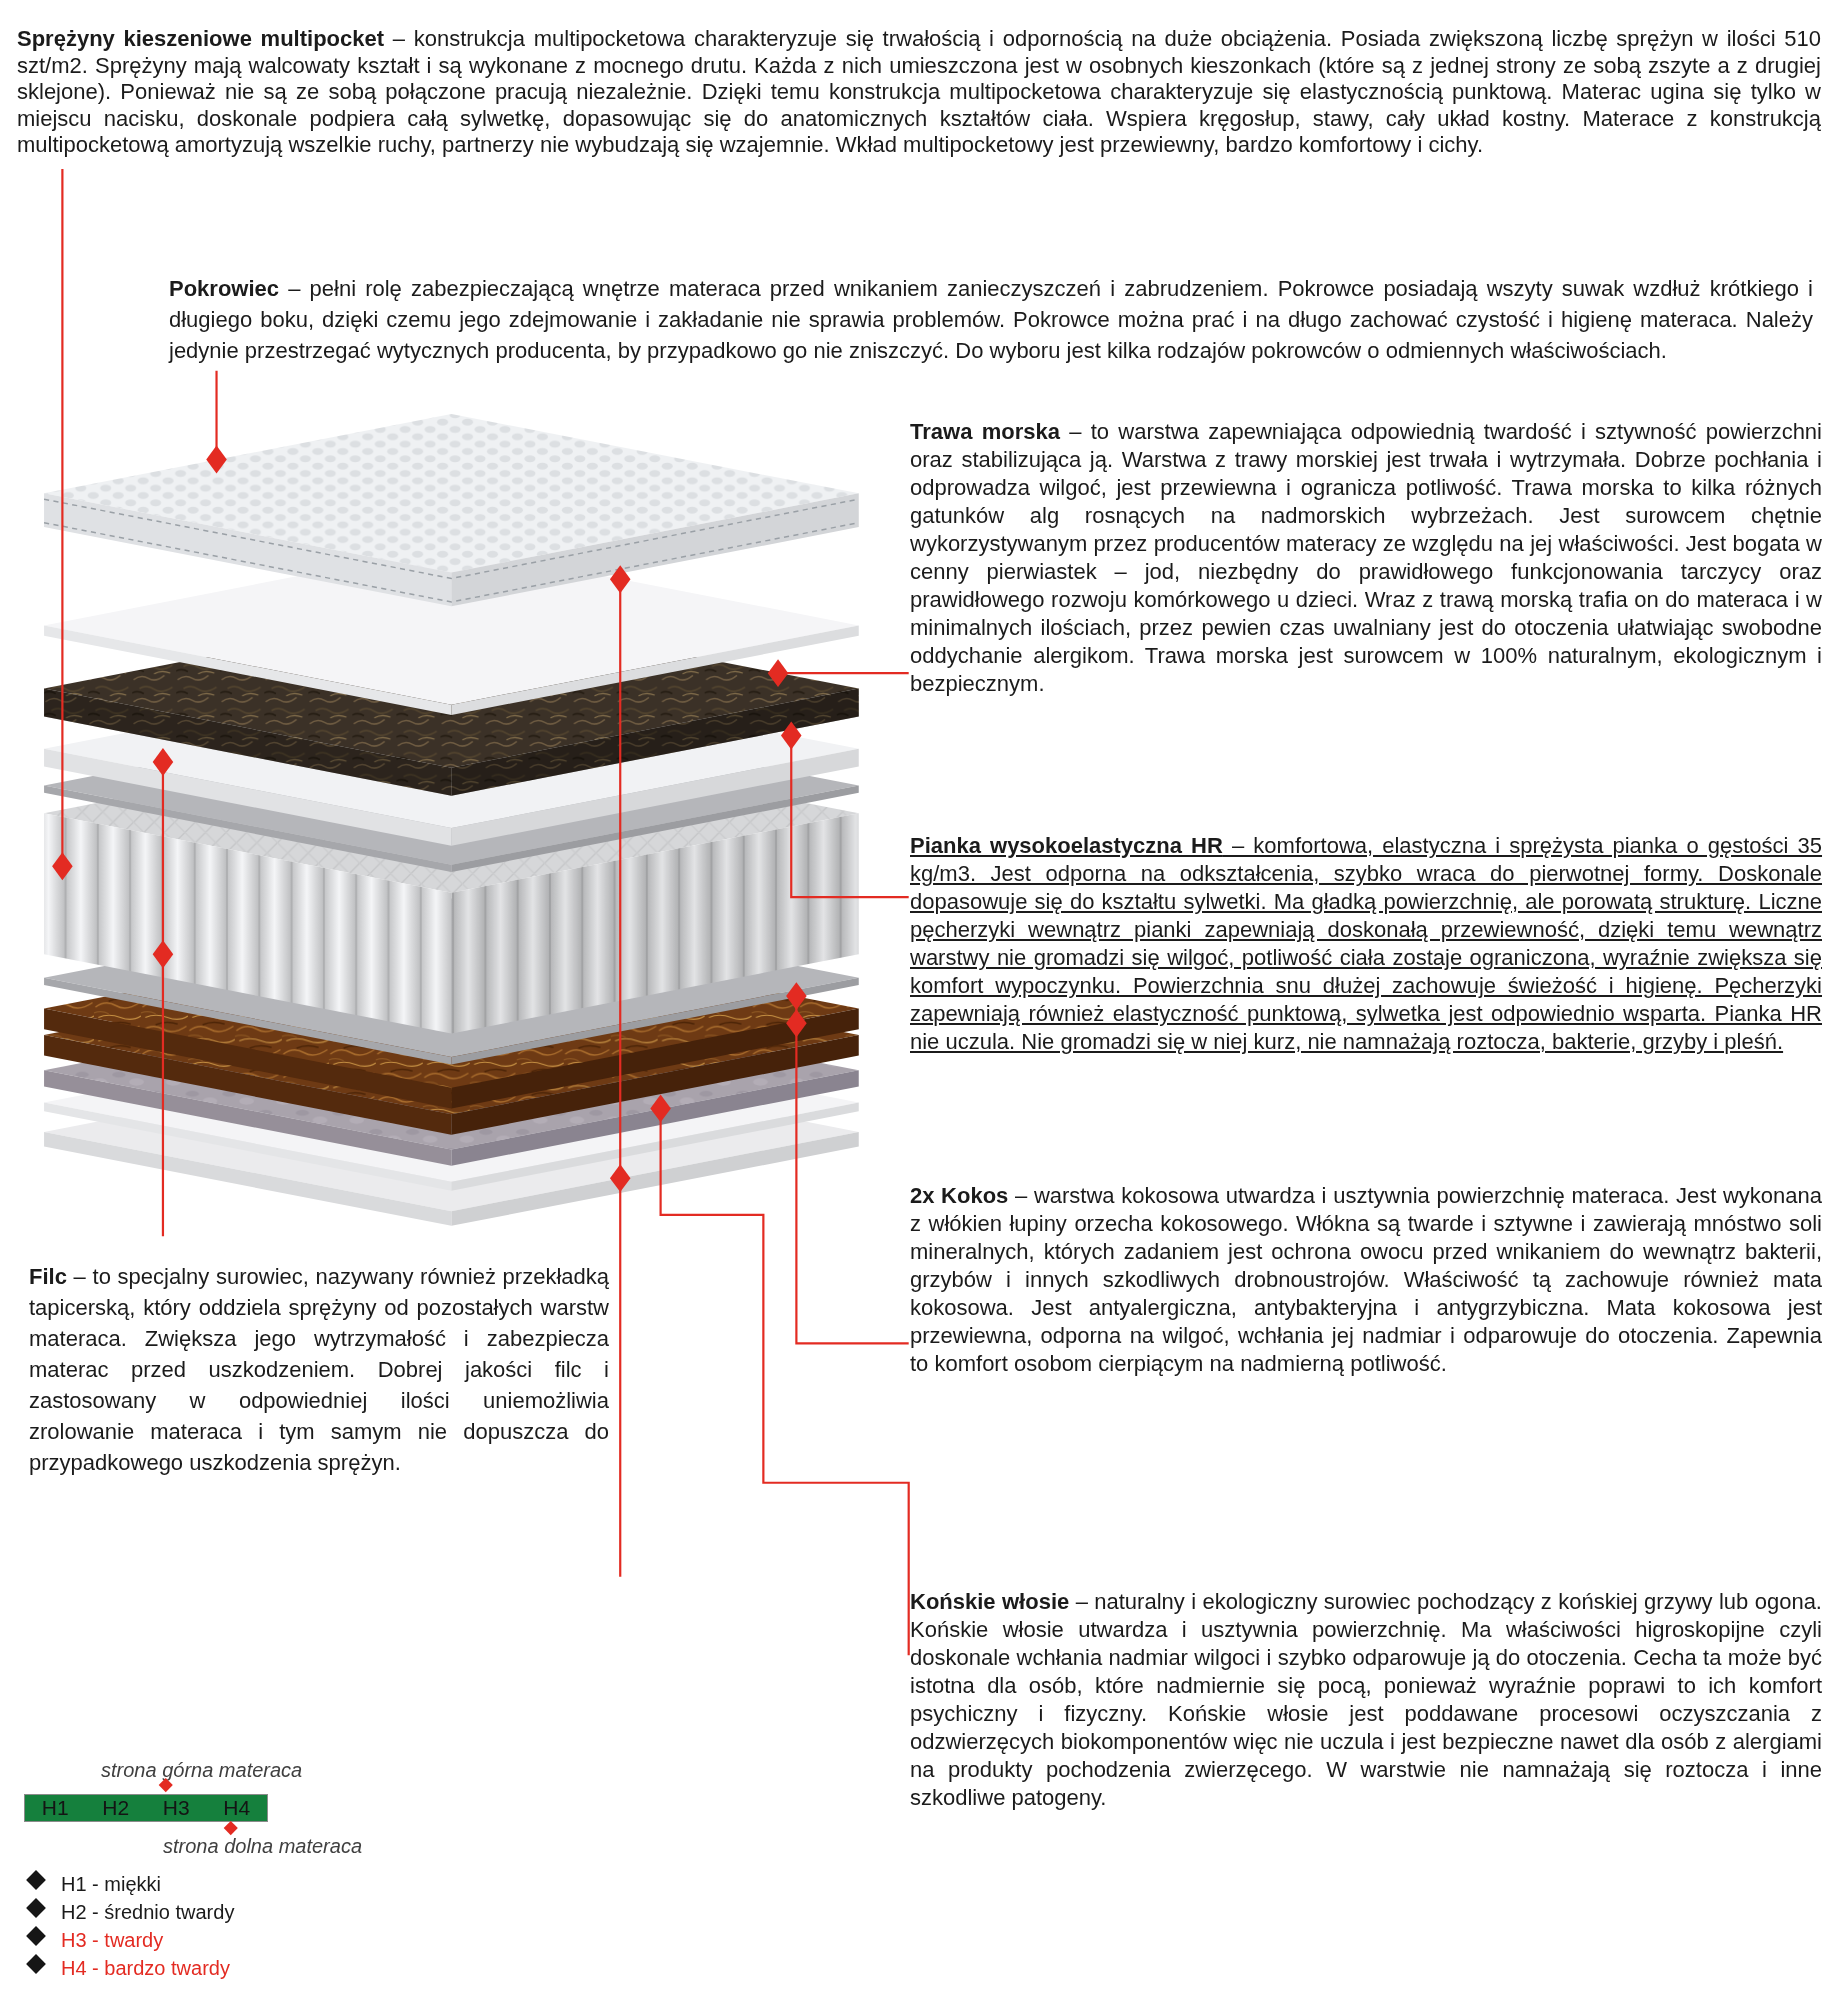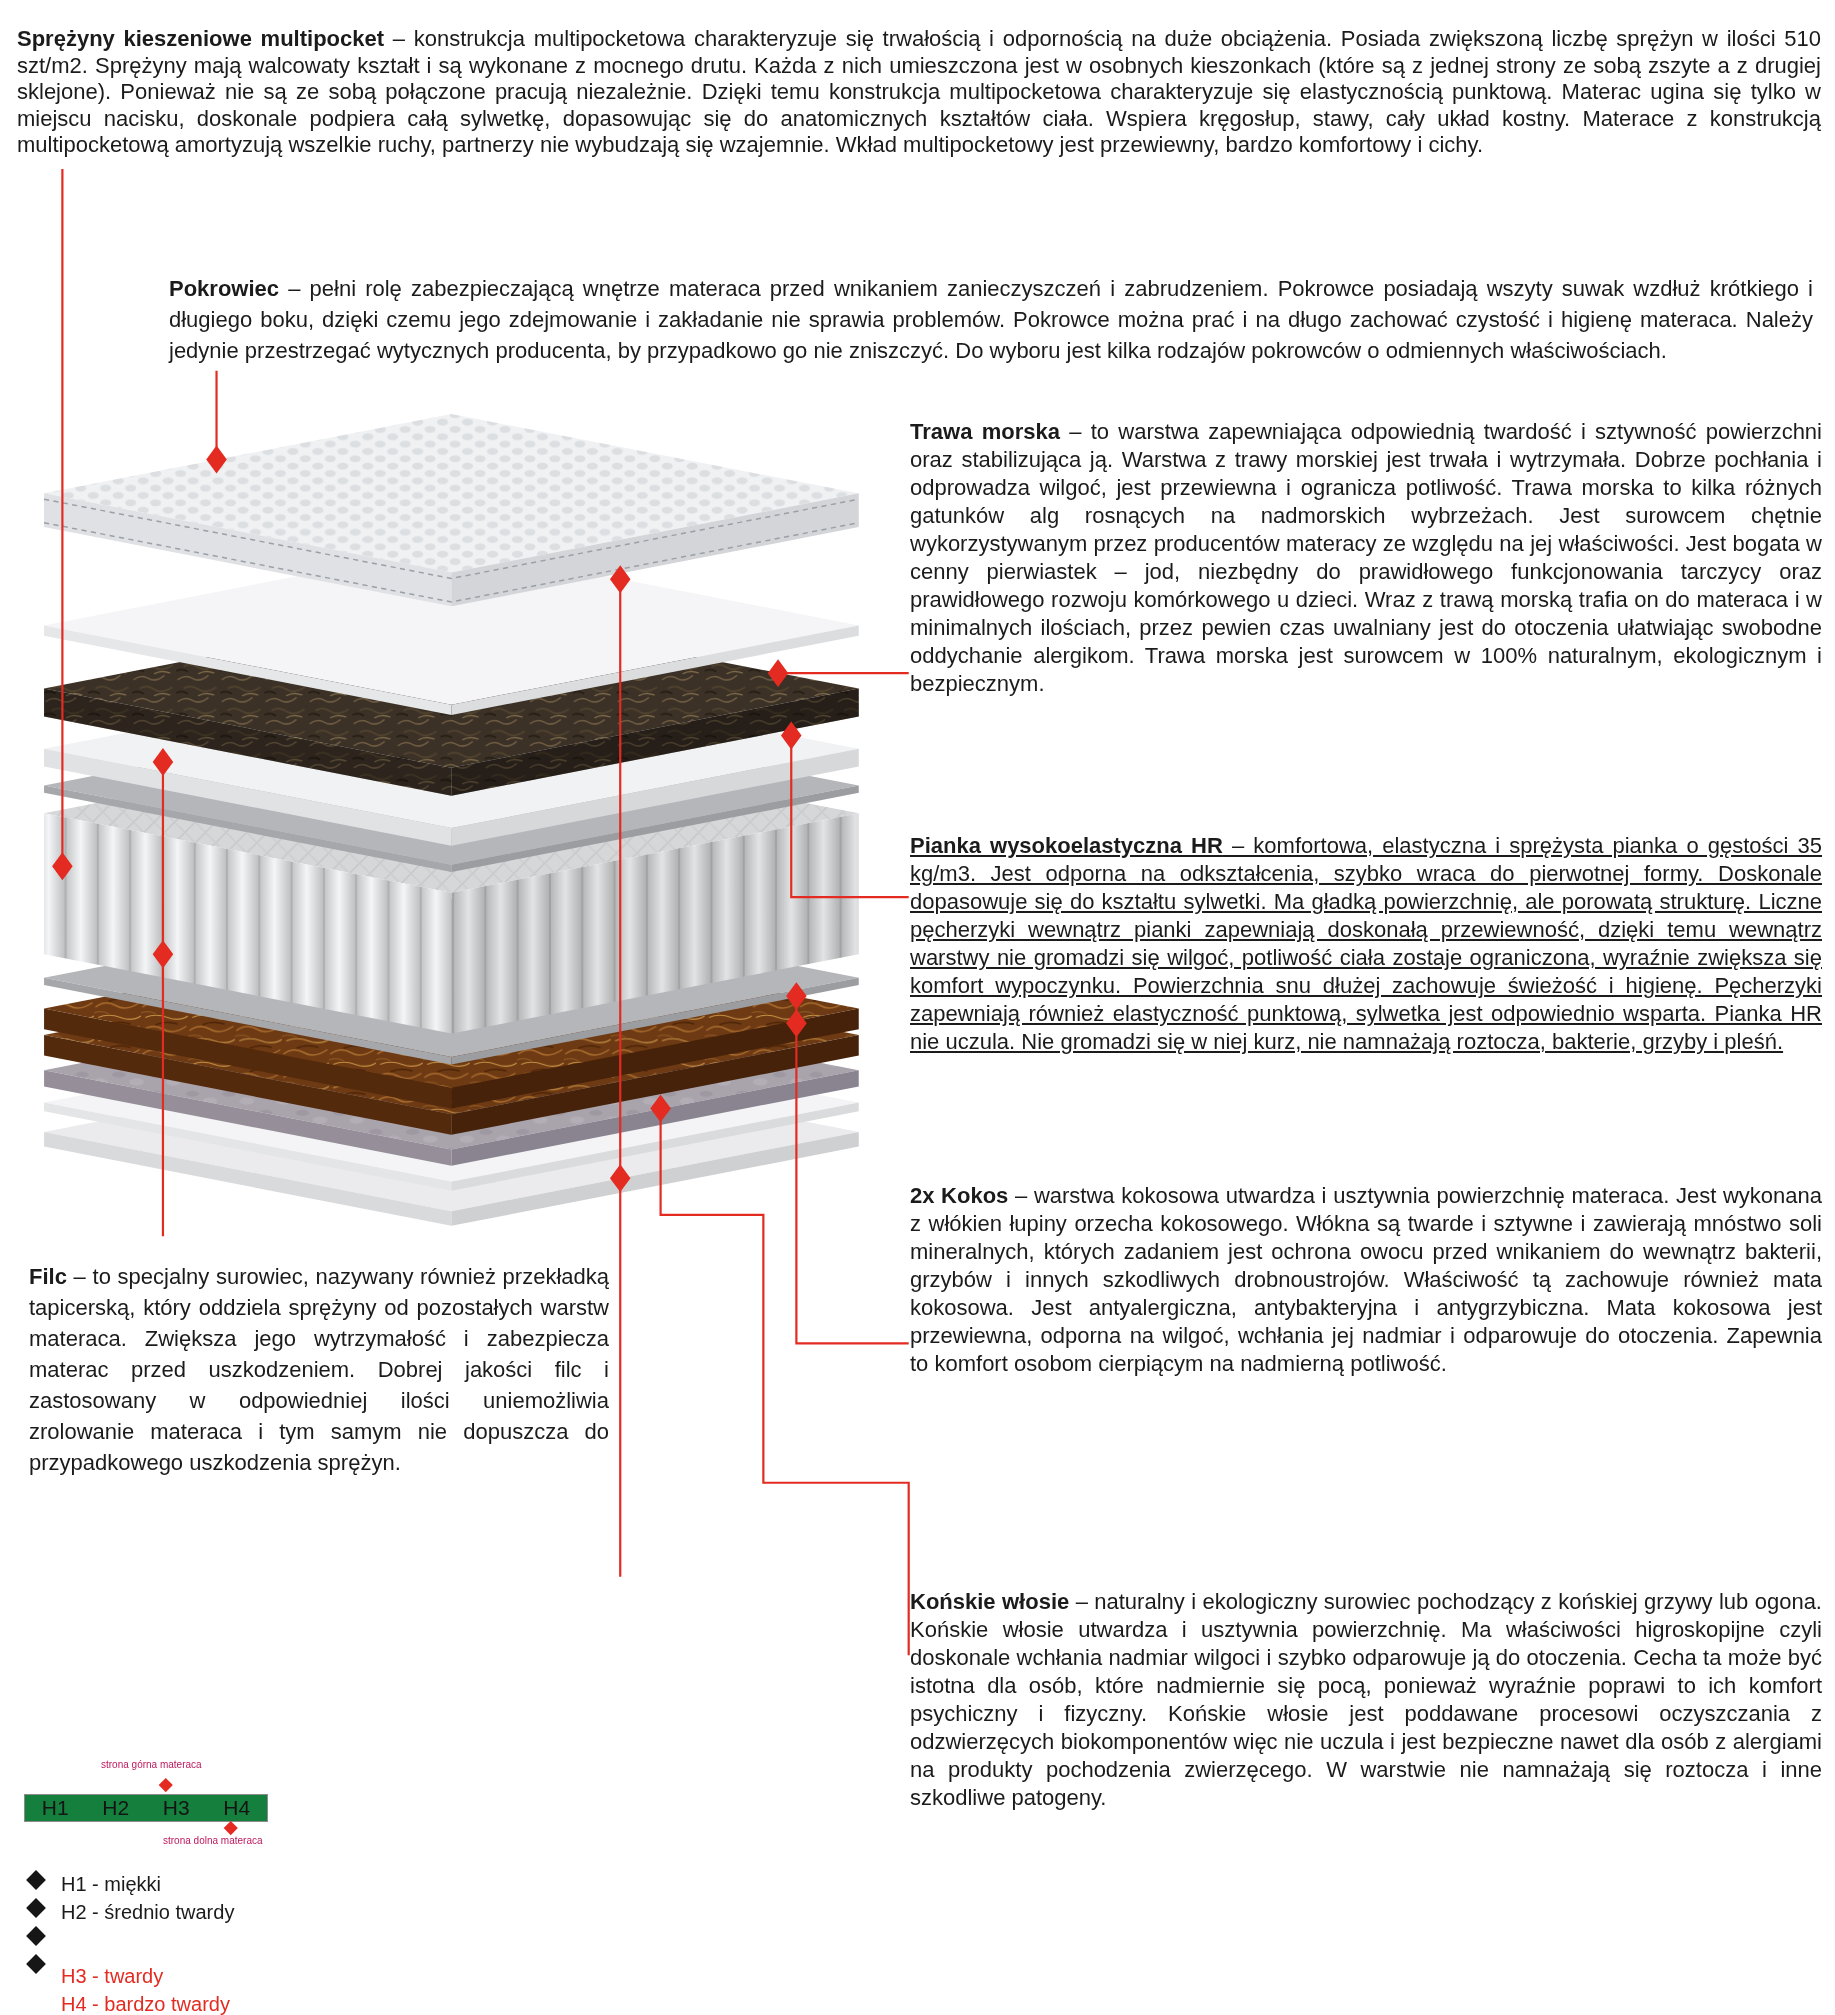--- a/index.html
+++ b/index.html
@@ -14,36 +14,36 @@
   #p-trawa{left:910px;top:396px;width:912px;line-height:28px;}
   #p-pianka{left:910px;top:810px;width:912px;line-height:28px;text-decoration:underline;}
   #p-kokos{left:910px;top:1160px;width:912px;line-height:28px;}
   #p-konskie{left:910px;top:1566px;width:912px;line-height:28px;}
   #p-filc{left:29px;top:1239px;width:580px;line-height:31px;}
   #p-wlokno{left:14.7px;top:1580px;width:870px;line-height:29px;}
 
   #diagram-svg{position:absolute;left:0;top:0;pointer-events:none;}
 
   
-  .scale-label{position:absolute;font-size:10px;color:#be185d;white-space:nowrap;}
+  .scale-label{position:absolute;font-size:20px;color:#404040;white-space:nowrap;font-style:italic;}
   #scale-top-label{left:101px;top:1759px;}
   #scale-bottom-label{left:163px;top:1835px;}
   .red-diamond-sm{position:absolute;width:9.5px;height:9.5px;background:#e32b22;transform:rotate(45deg);}
   #scale-diamond-top{left:161px;top:1780px;}
   #scale-diamond-bottom{left:226px;top:1823px;}
   #hardness-box{
     position:absolute;left:24px;top:1794px;width:242px;height:26.4px;
     border:0.7px solid #8b8b8b;display:flex;align-items:center;background:#15803d;
   }
   #hardness-box span{flex:1;text-align:center;font-size:21px;color:#141414;}
   #legend{position:absolute;left:22px;top:1873px;}
   .legend-row{display:flex;align-items:flex-start;height:28px;}
   .legend-diamond{width:14px;height:14px;background:#161616;transform:rotate(45deg);margin:0 18.4px 0 6.6px;flex:none;}
   .legend-row .lbl{font-size:20px;color:#1b1b1b;white-space:nowrap;}
-  .legend-row.red .lbl{color:#e32b22;margin-top:36px;}
+  .legend-row.red .lbl{color:#e32b22;}
 </style>
 </head>
 <body>
 
 <div class="page">
 
   <p class="para" id="p-sprezyny"><b>Sprężyny kieszeniowe multipocket</b><span> – konstrukcja multipocketowa charakteryzuje się trwałością i odpornością na duże obciążenia. Posiada zwiększoną liczbę sprężyn w ilości 510 szt/m2. Sprężyny mają walcowaty kształt i są wykonane z mocnego drutu. Każda z nich umieszczona jest w osobnych kieszonkach (które są z jednej strony ze sobą zszyte a z drugiej sklejone). Ponieważ nie są ze sobą połączone pracują niezależnie. Dzięki temu konstrukcja multipocketowa charakteryzuje się elastycznością punktową. Materac ugina się tylko w miejscu nacisku, doskonale podpiera całą sylwetkę, dopasowując się do anatomicznych kształtów ciała. Wspiera kręgosłup, stawy, cały układ kostny. Materace z konstrukcją multipocketową amortyzują wszelkie ruchy, partnerzy nie wybudzają się wzajemnie. Wkład multipocketowy jest przewiewny, bardzo komfortowy i cichy.</span></p>
 
   <p class="para" id="p-pokrowiec"><b>Pokrowiec</b><span> – pełni rolę zabezpieczającą wnętrze materaca przed wnikaniem zanieczyszczeń i zabrudzeniem. Pokrowce posiadają wszyty suwak wzdłuż krótkiego i długiego boku, dzięki czemu jego zdejmowanie i zakładanie nie sprawia problemów. Pokrowce można prać i na długo zachować czystość i higienę materaca. Należy jedynie przestrzegać wytycznych producenta, by przypadkowo go nie zniszczyć. Do wyboru jest kilka rodzajów pokrowców o odmiennych właściwościach.</span></p>
 

